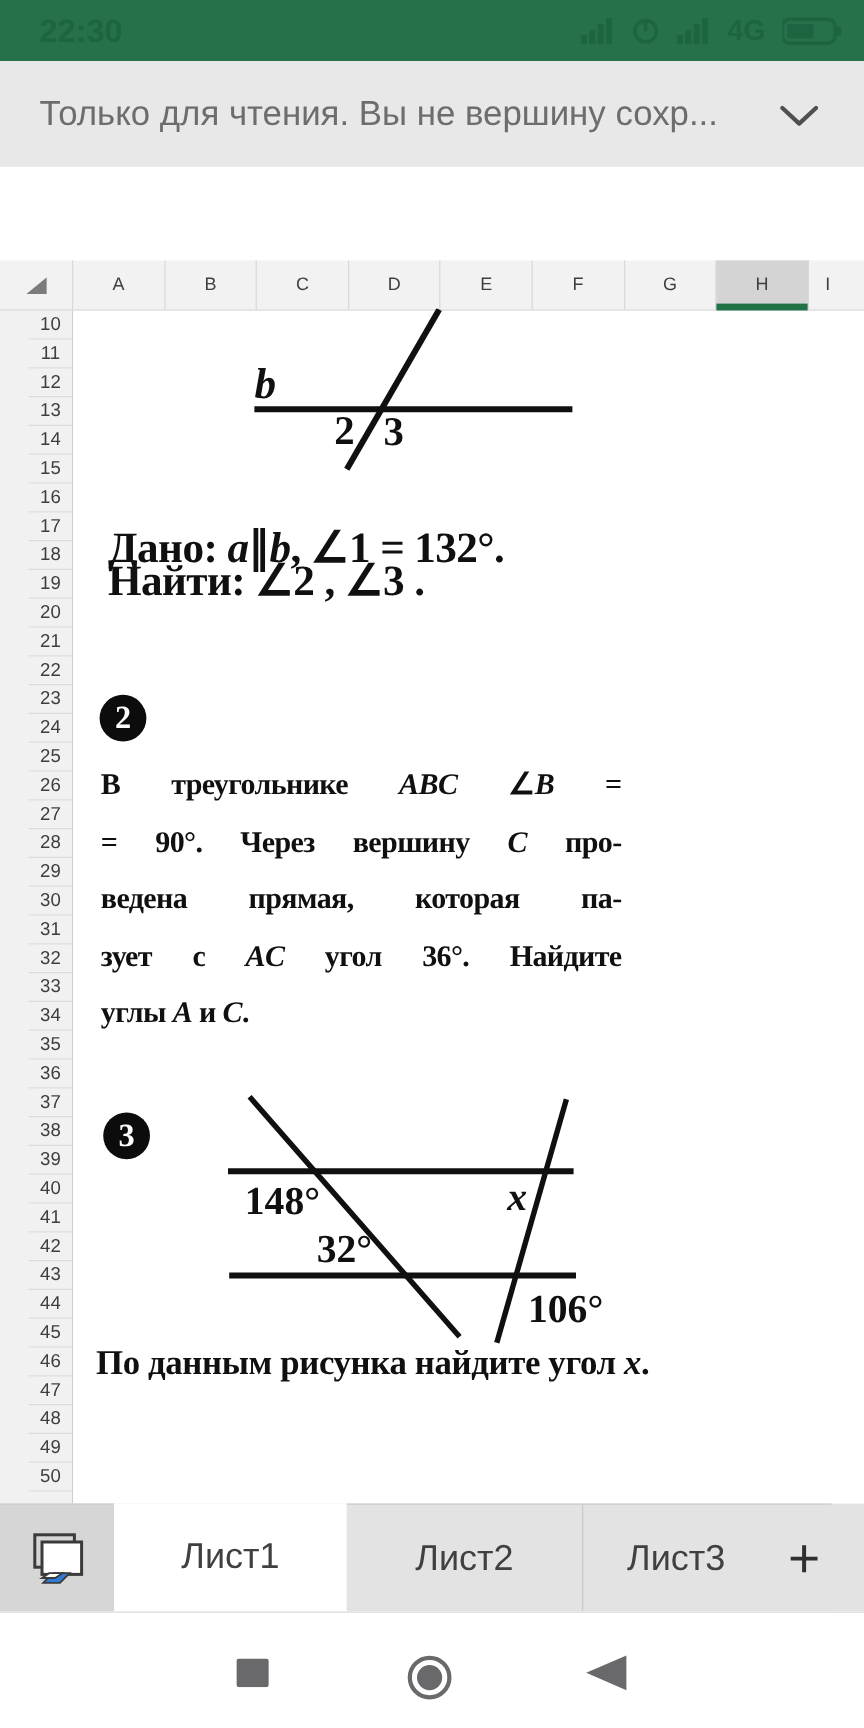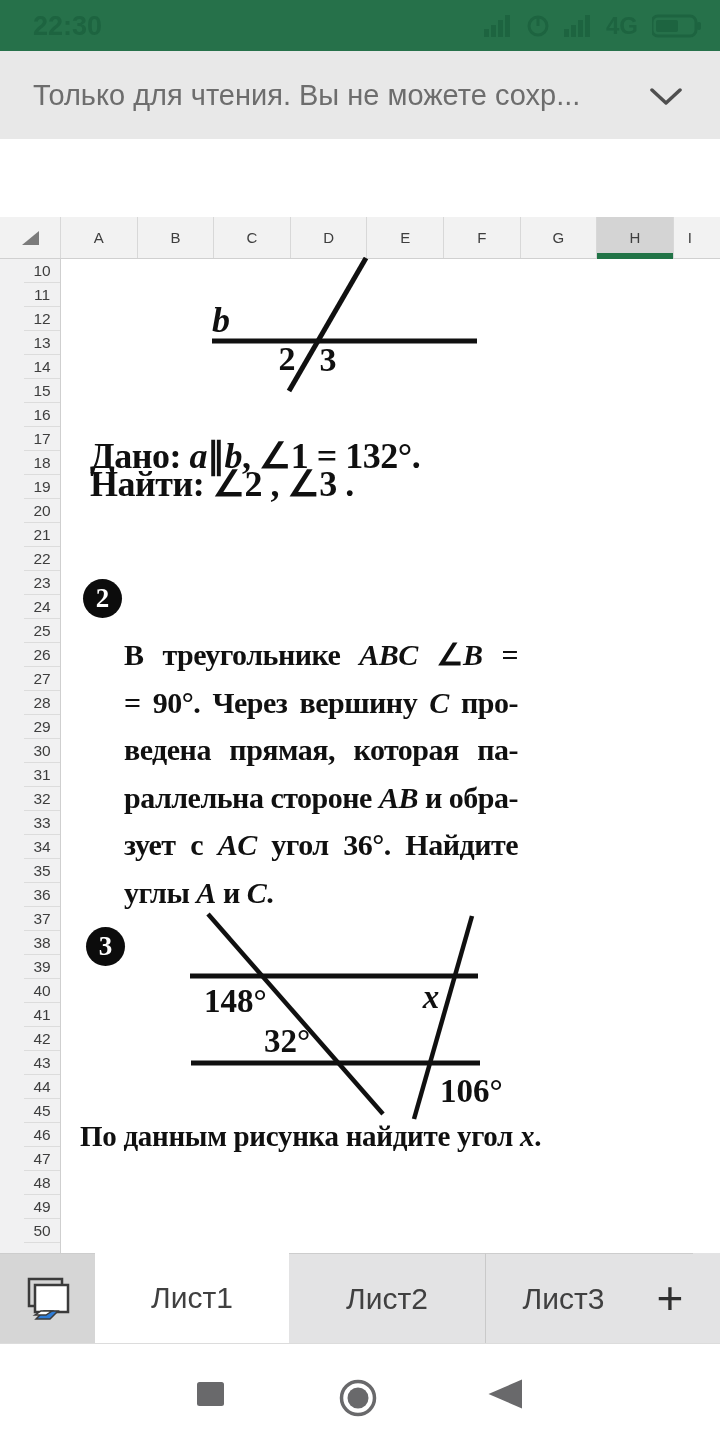--- a/index.html
+++ b/index.html
@@ -47,22 +47,22 @@
            display:flex;align-items:center;justify-content:center;
            font-size:15.5px;color:#3e3e3e;}
   .grid-body{position:absolute;left:61px;top:0;right:0;height:994px;background:#fff;}
 
   
   .serif{font-family:"Liberation Serif",serif;font-weight:700;color:#101010;}
   .fig{position:absolute;}
   .mline{position:absolute;white-space:nowrap;}
   .p1line{font-size:36px;letter-spacing:-0.5px;}
   .p2block{position:absolute;left:84px;top:631px;width:434px;}
-  .p2line{font-size:30px;line-height:47.5px;letter-spacing:-0.5px;
-          text-align:justify;text-align-last:justify;margin-left:40px;}
+  .p2line{font-size:25px;line-height:47.5px;letter-spacing:-0.5px;
+          text-align:justify;text-align-last:justify;}
   .p2line.no-just{text-align:left;text-align-last:left;}
   .badge{position:absolute;width:39px;height:39px;border-radius:50%;background:#0c0c0c;
          display:flex;align-items:center;justify-content:center;
          font-family:"Liberation Serif",serif;font-weight:700;font-size:27px;color:#fff;}
   .caption{font-size:29px;letter-spacing:-0.3px;}
   i{font-style:italic;}
 
   
   .tabbar{position:absolute;left:0;top:1253px;width:720px;height:90px;background:#e3e3e4;}
   .sheetbtn{position:absolute;left:0;top:0;width:95px;height:90px;background:#d6d6d6;
@@ -110,21 +110,21 @@
       <span style="font-size:24px;font-weight:700;color:#1d6440;">4G</span>
       <svg class="sb-ic" width="50" height="24" viewBox="0 0 50 24">
         <rect x="0" y="2" width="44" height="20" rx="6" fill="none" stroke="#1d6440" stroke-width="3"></rect>
         <rect x="4" y="6" width="22" height="12" rx="2" fill="#1d6440"></rect>
         <rect x="45" y="8" width="4" height="8" rx="2" fill="#1d6440"></rect>
       </svg>
     </div>
   </div>
 
   <div class="notifbar">
-    <span class="notif-text">Только для чтения. Вы не можете сохр...</span>
+    <span class="notif-text">Только для чтения. Вы не вершину сохр...</span>
     <svg class="notif-chevron" width="32" height="18" viewBox="0 0 32 18">
       <polyline points="2,2 16,15 30,2" fill="none" stroke="#4f4f4f" stroke-width="3.5" stroke-linecap="round" stroke-linejoin="round"></polyline>
     </svg>
   </div>
 
 
   <div class="colheaders">
     <div class="corner-cell">
       <svg width="17" height="15" viewBox="0 0 17 15">
         <polygon points="0,15 17,15 17,1" fill="#7b7b7b"></polygon>
@@ -200,21 +200,20 @@
     <div class="mline serif p1line" style="left:90px;top:176px;"><span>Дано:  </span><i>a</i><span>∥</span><i>b</i><span>,  ∠1 = 132°.</span></div>
     <div class="mline serif p1line" style="left:90px;top:204px;"><span>Найти:  ∠2 ,  ∠3 .</span></div>
 
     <div class="badge" style="left:83px;top:320px;">
         <span>2</span>
       </div>
     <div class="p2block serif" id="p2block" style="top:372px;">
         <div class="p2line"><span>В треугольнике </span><i>ABC</i><span> ∠</span><i>B</i><span> =</span></div>
         <div class="p2line"><span>= 90°. Через вершину </span><i>C</i><span> про-</span></div>
         <div class="p2line"><span>ведена прямая, которая па-</span></div>
-        <div class="p2line"><span>раллельна стороне </span><i>AB</i><span> и обра-</span></div>
         <div class="p2line"><span>зует с </span><i>AC</i><span> угол 36°. Найдите</span></div>
         <div class="p2line no-just"><span>углы </span><i>A</i><span> и </span><i>C</i><span>.</span></div>
       </div>
 
     <div class="badge" style="left:86px;top:668px;">
         <span>3</span>
       </div>
 
     <svg class="fig" style="left:170px;top:641px;" width="340" height="240" viewBox="0 0 340 240">
       <line x1="20" y1="76" x2="308" y2="76" stroke="#101010" stroke-width="5"></line>

